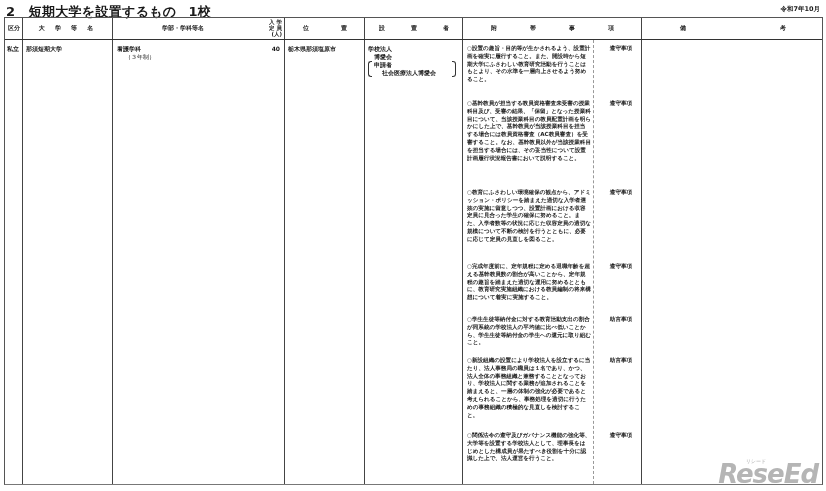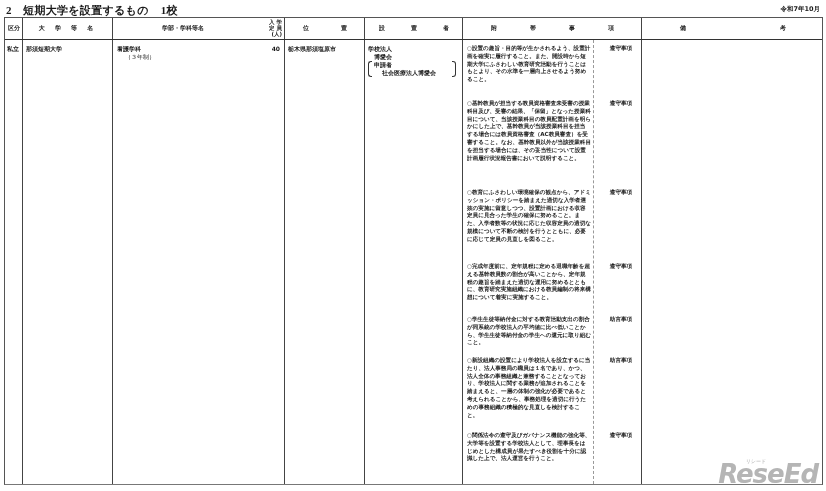--- a/index.html
+++ b/index.html
@@ -3,21 +3,21 @@
   <meta charset="utf-8">
   <style>
     html, body { margin: 0; padding: 0; background: #ffffff; }
     body {
       width: 826px; height: 491px; overflow: hidden; position: relative;
       font-family: "DejaVu Sans", "Liberation Sans", sans-serif;
       color: #1a1a1a;
     }
     .title {
       position: absolute; left: 6px; top: 3px;
-      font-size: 11px; font-weight: bold; letter-spacing: 0.3px; font-family: Liberation Serif, serif;
+      font-size: 13px; font-weight: bold; letter-spacing: 0.3px;
     }
     .title .count { margin-left: 12px; }
     .date {
       position: absolute; right: 6px; top: 5px;
       font-size: 6.5px; font-weight: bold; margin-left: 27px;
     }
     .sheet {
       position: absolute; left: 4px; top: 17px;
       width: 819px; height: 468px;
       border: 1px solid #555;

